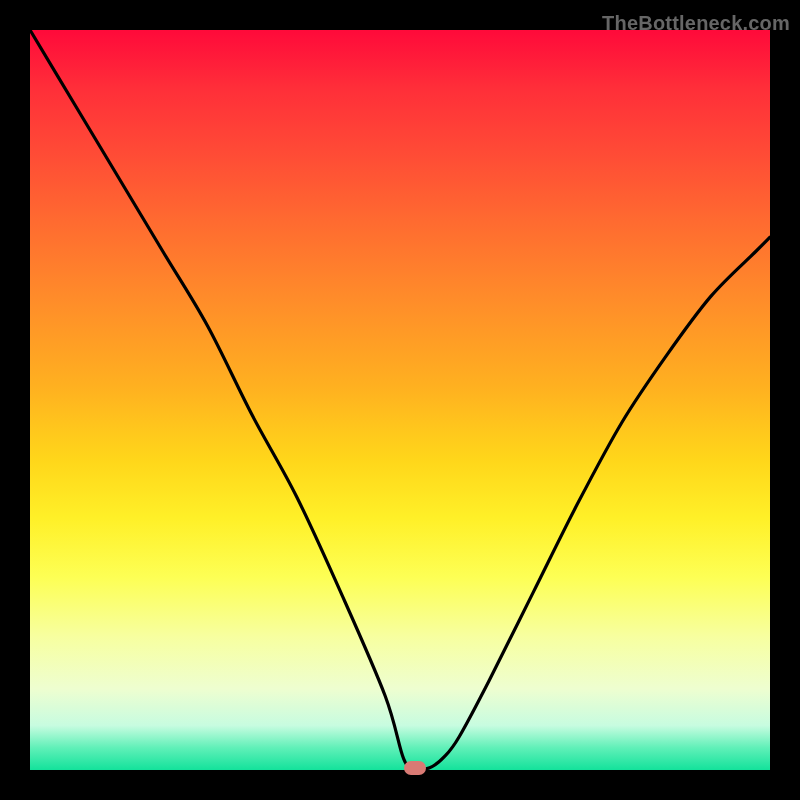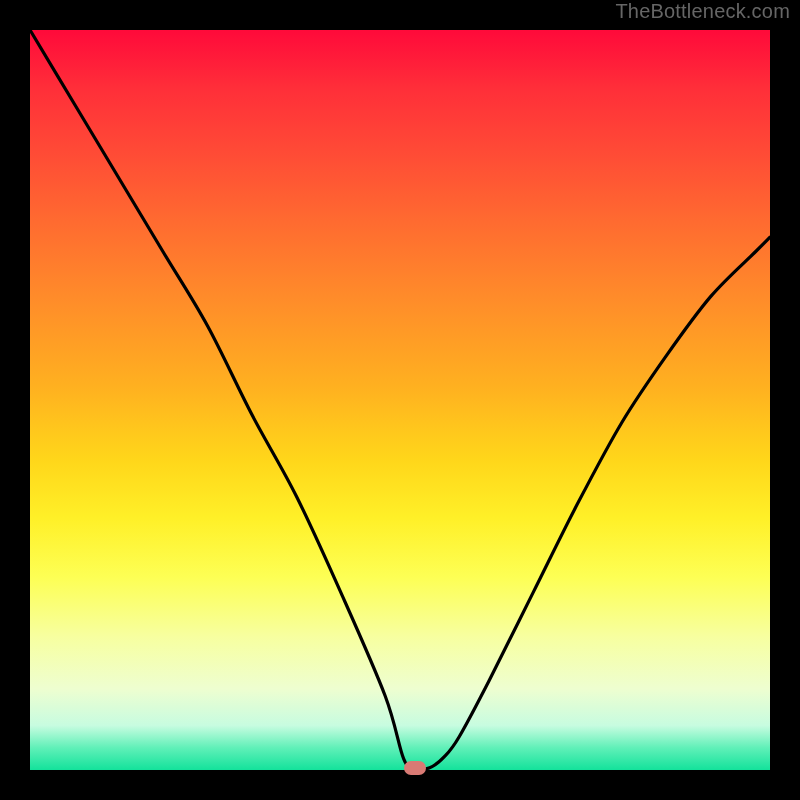--- a/index.html
+++ b/index.html
@@ -12,25 +12,25 @@
     font-family: Arial, Helvetica, sans-serif;
   }
   .frame {
     position: relative;
     width: 800px;
     height: 800px;
     background: #000;
   }
   .watermark {
     position: absolute;
-    top: 0;
+    top: 12px;
     right: 10px;
     color: #666;
     font-size: 20px;
-    font-weight: 400;
+    font-weight: 700;
     z-index: 10;
     letter-spacing: 0.2px;
   }
   .plot {
     position: absolute;
     left: 30px;
     top: 30px;
     width: 740px;
     height: 740px;
     background: linear-gradient(to bottom,

